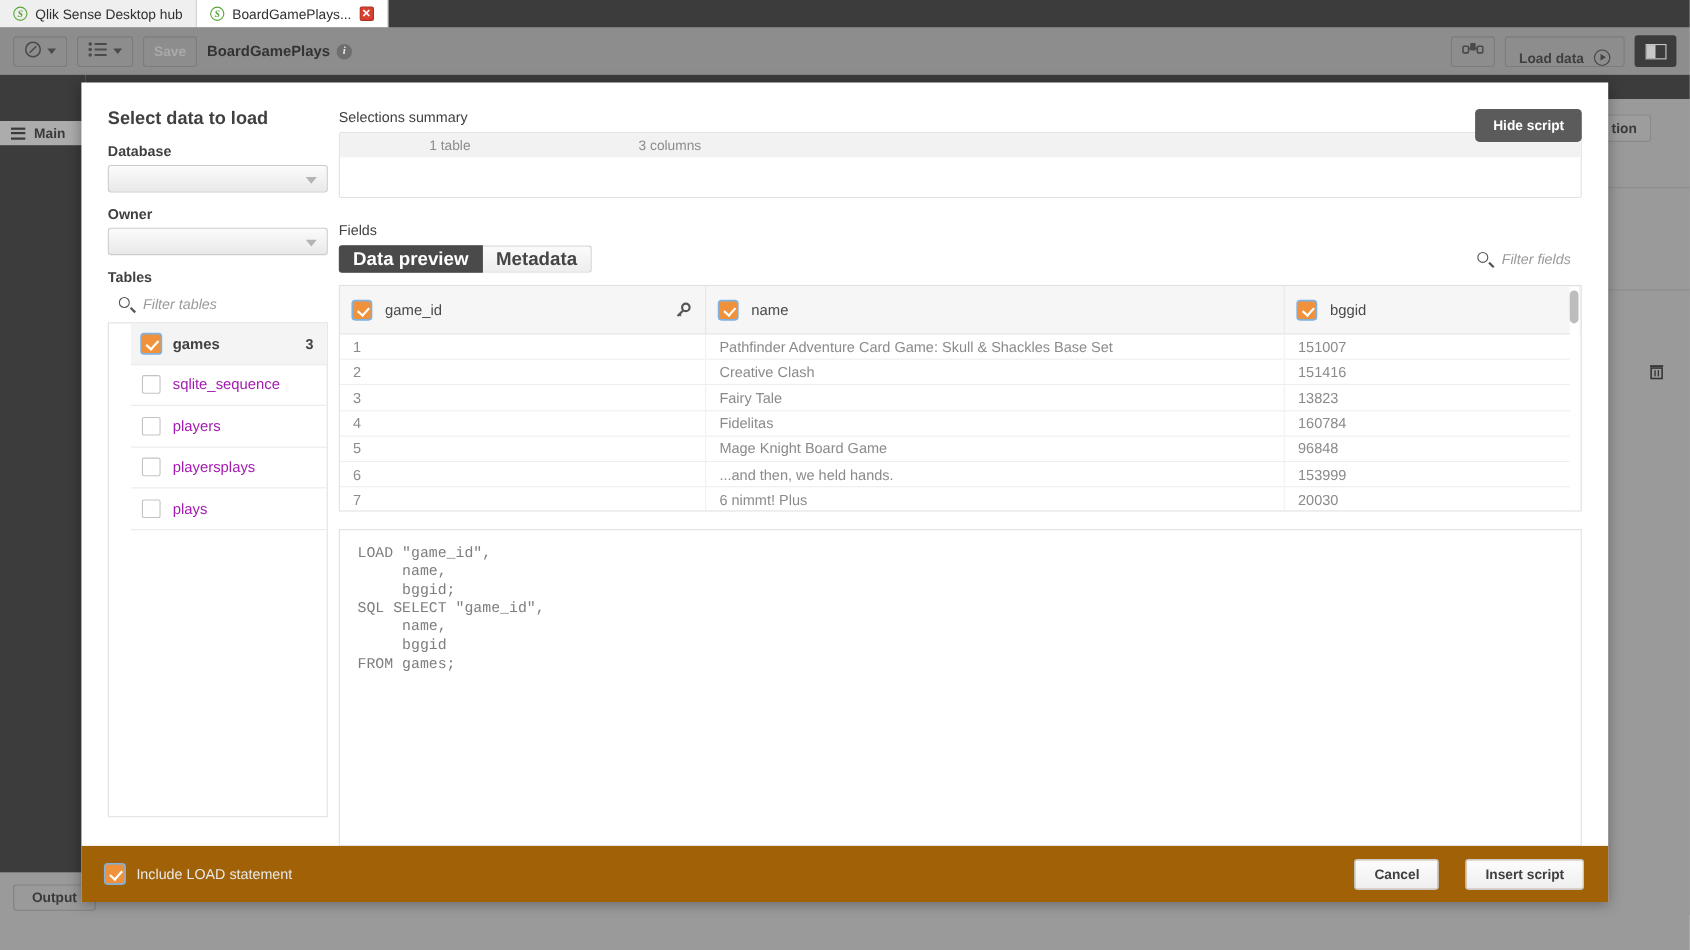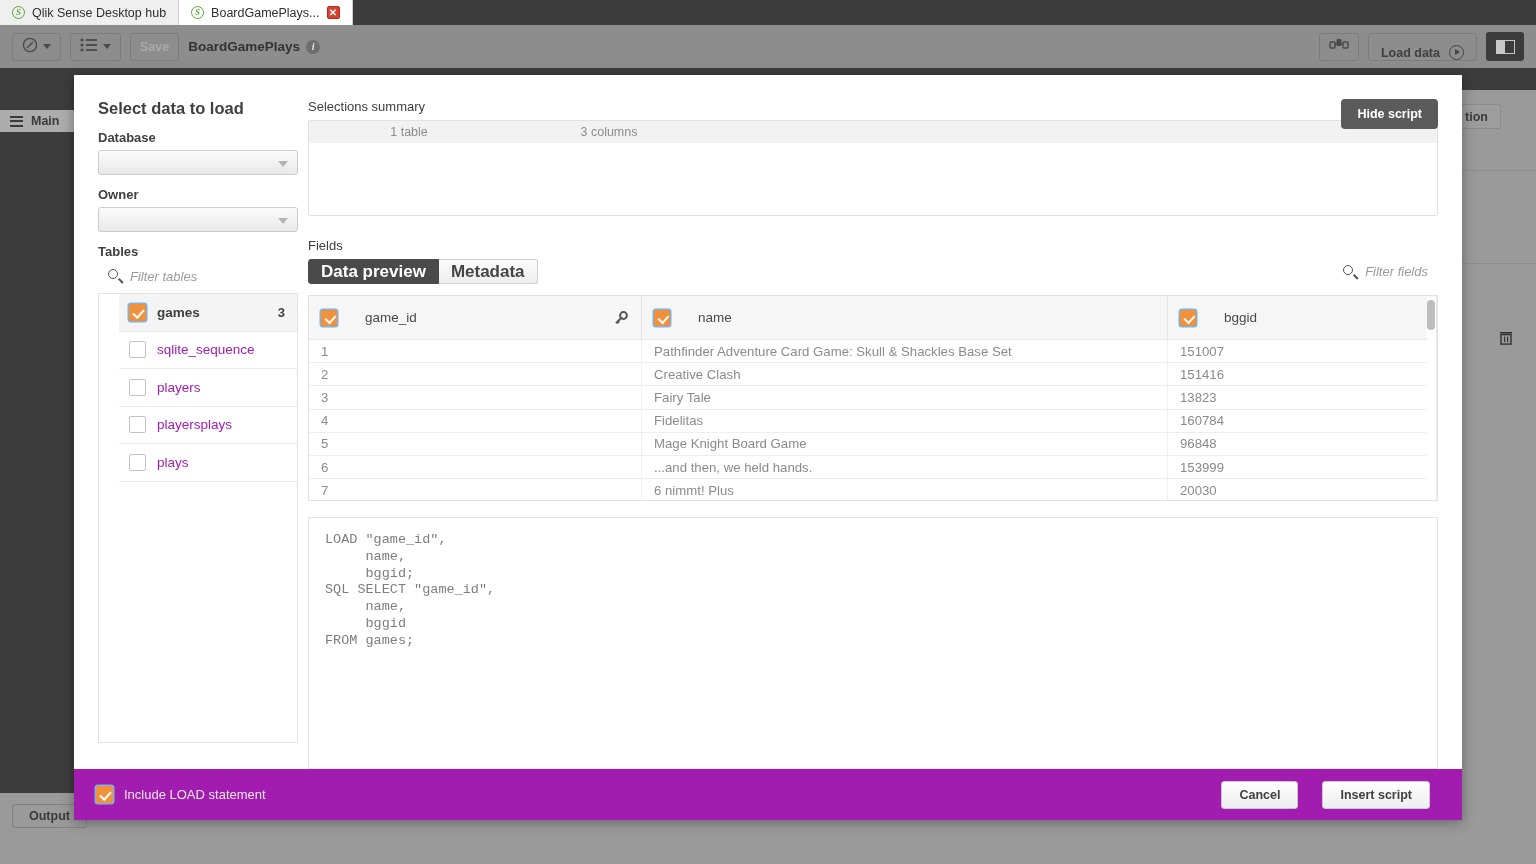--- a/index.html
+++ b/index.html
@@ -123,21 +123,21 @@
     width: 200px; height: 25px; border: 1px solid #cccccc; border-radius: 3px;
     background: linear-gradient(to bottom,#fbfbfb,#e9e9e9);
     position: relative; margin-bottom: 12px;
   }
   .m-select .sc {
     position: absolute; right: 9px; top: 10px;
     width: 0; height: 0; border-left: 5px solid transparent;
     border-right: 5px solid transparent; border-top: 6px solid #b4b4b4;
   }
   .tables-head { font-size: 13px; font-weight: bold; color: #404040; margin: 7px 0 10px 0; }
-  .filter-row { display: flex; align-items: flex-start; gap: 8px; padding-left: 10px; margin-bottom: 9px; }
+  .filter-row { display: flex; align-items: flex-end; gap: 8px; padding-left: 10px; margin-bottom: 9px; }
   .srch { width: 14px; height: 14px; position: relative; display: inline-block; }
   .srch i {
     position: absolute; left: 0; top: 0; width: 10px; height: 10px;
     border: 1.7px solid #555; border-radius: 50%;
   }
   .srch b {
     position: absolute; right: -1px; bottom: -1px; width: 6px; height: 1.8px;
     background: #555; transform: rotate(45deg); transform-origin: right center;
   }
   .filter-ph { font-size: 13px; color: #9a9a9a; font-style: italic; }
@@ -158,21 +158,21 @@
     content: ""; position: absolute; left: 5px; top: 2px; width: 5px; height: 9px;
     border: solid #fff; border-width: 0 2.2px 2.2px 0; transform: rotate(42deg);
   }
   .cb.small { width: 16px; height: 16px; flex: 0 0 16px; }
   .cb.small.on::after { left: 4.5px; top: 2px; width: 4.5px; height: 8px; }
 
   
   #right-col { flex: 1; margin-left: 10px; display: flex; flex-direction: column; min-width: 0; }
   .sec-label { font-size: 13px; font-weight: normal; color: #404040; margin-bottom: 6px; }
   .sel-summary {
-    border: 1px solid #e2e2e2; border-radius: 2px; height: 96px; margin-bottom: 22px;
+    border: 1px solid #e2e2e2; border-radius: 2px; height: 60px; margin-bottom: 22px;
   }
   .sel-summary-head { height: 22px; background: #f2f2f2; display: flex; align-items: center;
                       font-size: 12.5px; color: #8c8c8c; }
   .sel-summary-head span:first-child { width: 200px; text-align: center; }
   .sel-summary-head span:last-child { width: 200px; text-align: center; }
 
   .fields-row { display: flex; align-items: center; margin-bottom: 11px; }
   .seg { display: flex; }
   .seg button {
     height: 25px; padding: 0 12px; font-size: 17px; font-weight: bold;
@@ -181,21 +181,21 @@
   }
   .seg button.active { background: #4a4a4a; border-color: #4a4a4a; color: #fff; }
   .seg button:first-child { border-radius: 3px 0 0 3px; }
   .seg button:last-child { border-radius: 0 3px 3px 0; border-left: none; }
   .fields-filter { margin-left: auto; display: flex; align-items: center; gap: 8px; padding-right: 10px; }
 
   
   .prev-wrap { border: 1px solid #e2e2e2; height: 206px; position: relative; overflow: hidden; }
   .prev-head { display: flex; height: 44px; background: #f6f6f6; border-bottom: 1px solid #e6e6e6; }
   .prev-head .c {
-    display: flex; align-items: center; gap: 28px; padding: 0 12px;
+    display: flex; align-items: center; gap: 13px; padding: 0 12px;
     font-size: 13.5px; color: #4a4a4a; border-right: 1px solid #e6e6e6; position: relative;
   }
   .keyicon { position: absolute; right: 12px; top: 14px; width: 16px; height: 16px; }
   .prow { display: flex; height: 23.2px; border-bottom: 1px solid #eeeeee; }
   .prow .c { padding: 0 12px; font-size: 13.2px; color: #8b8b8b; display: flex; align-items: center;
              border-right: 1px solid #f0f0f0; overflow: hidden; white-space: nowrap; }
   .col0 { width: 333px; flex: 0 0 333px; }
   .col1 { width: 526px; flex: 0 0 526px; }
   .col2 { flex: 1; }
   .vscroll { position: absolute; right: 1px; top: 1px; width: 9px; height: 203px; background: #fff; }
@@ -211,22 +211,22 @@
 
   
   .hide-script {
     position: absolute; right: 24px; top: 24px; height: 30px; padding: 0 16px;
     background: #5b5b5b; border: none; border-radius: 4px; color: #fff;
     font-size: 12.5px; font-weight: bold; font-family: "Liberation Sans", sans-serif;
   }
 
   
   #modal-footer {
-    height: 51px; background: #a21caf; display: flex; align-items: center;
-    padding: 0 32px 0 22px; flex: 0 0 51px;
+    height: 51px; background: #a16207; display: flex; align-items: center;
+    padding: 0 22px 0 22px; flex: 0 0 51px;
   }
   .inc-load { display: flex; align-items: center; gap: 11px; font-size: 13px; color: #e8e8e8; }
   .foot-right { margin-left: auto; display: flex; gap: 24px; }
   .fbtn {
     height: 28px; padding: 0 17px; border-radius: 3px; font-size: 12.5px; font-weight: bold;
     font-family: "Liberation Sans", sans-serif;
     background: linear-gradient(to bottom,#fdfdfd,#eeeeee); border: 1px solid #c9c9c9; color: #3f3f3f;
   }
 </style>
 </head>

